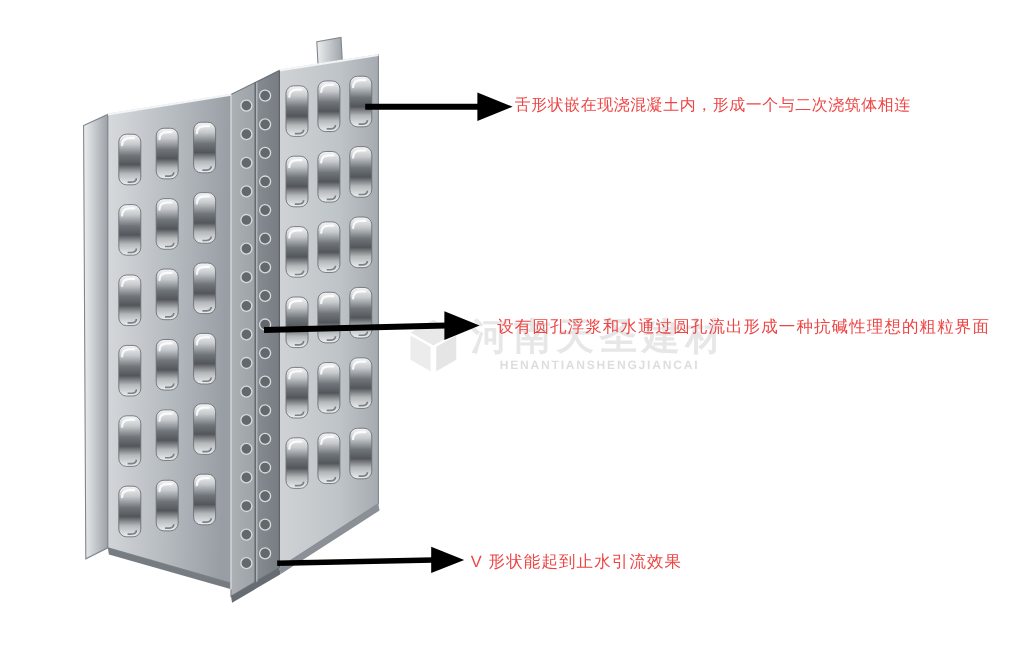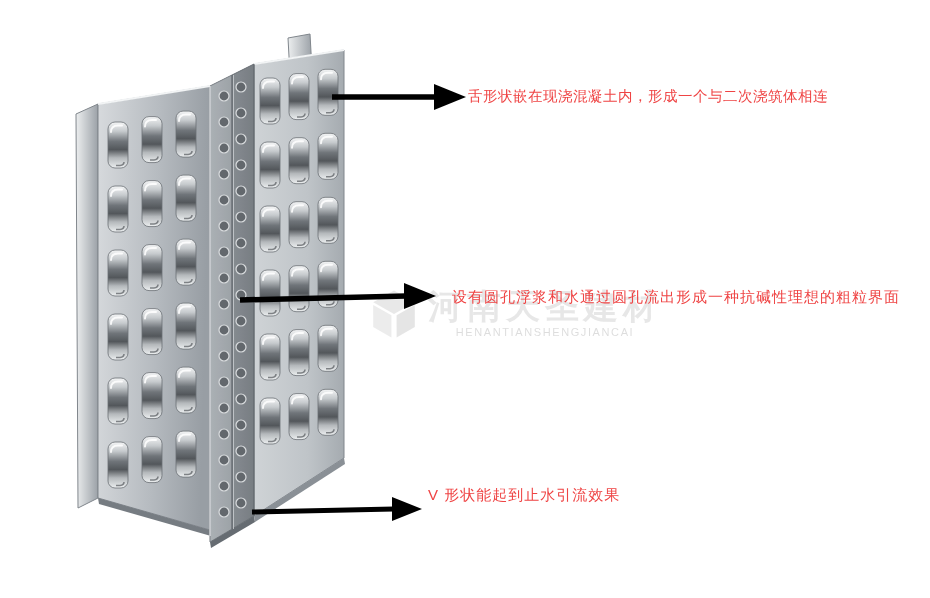--- a/index.html
+++ b/index.html
@@ -17,31 +17,31 @@
     position: absolute; left: 368px; top: 288px;
     display: flex; align-items: flex-start; gap: 8px;
     opacity: 0.55; z-index: 2; pointer-events: none; text-align: center;
   }
   .wm-logo { width: 52px; height: 52px; }
   .wm-cn {
     font-size: 34px; font-weight: bold; line-height: 1.1;
     color: rgba(110,110,110,0.30); letter-spacing: 5px; white-space: nowrap;
   }
   .wm-en {
-    font-size: 11px; font-weight: normal; margin-top: 1px;
+    font-size: 11px; font-weight: bold; margin-top: 1px;
     color: rgba(110,110,110,0.42); letter-spacing: 1.6px; white-space: nowrap;
   }
   .arrows { position: absolute; left: 0; top: 0; z-index: 3; pointer-events: none; }
   .ann {
     position: absolute; z-index: 4; color: #ef4444;
     font-size: 15px; letter-spacing: 1px; white-space: nowrap;
   }
   .ann1 { left: 468px; top: 73px; line-height: 46px; font-size: 14.5px; letter-spacing: 0.5px; }
   .ann2 { left: 452px; top: 288px; }
-  .ann3 { left: 428px; top: 486px; text-align: center; }
+  .ann3 { left: 428px; top: 501px; text-align: center; }
 </style>
 </head>
 <body>
 
 <div class="stage">
 
   <svg class="panel" width="300" height="545" viewBox="0 0 300 545">
     <defs>
       <linearGradient id="gFlange" x1="0" y1="0" x2="1" y2="0">
         <stop offset="0" stop-color="#eceeef"></stop>

